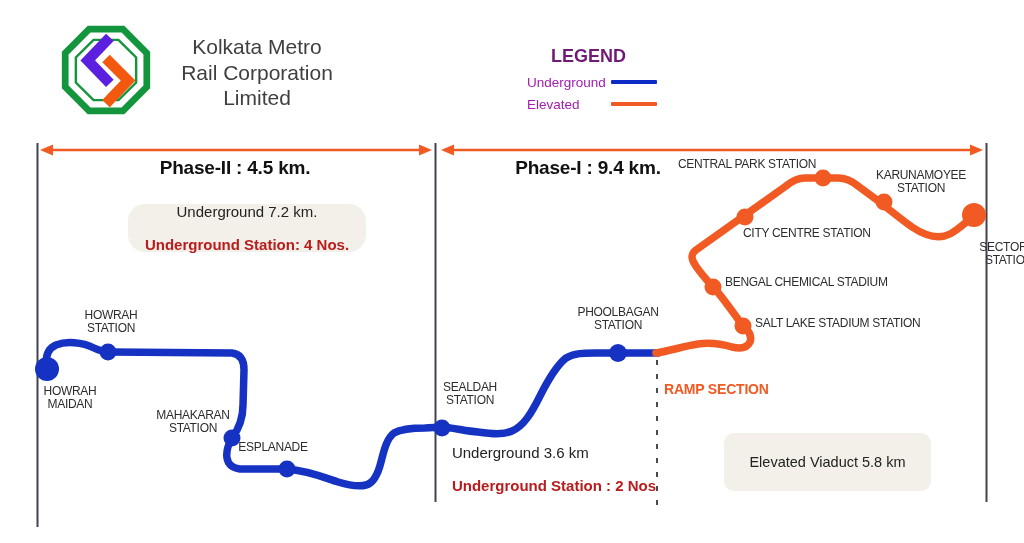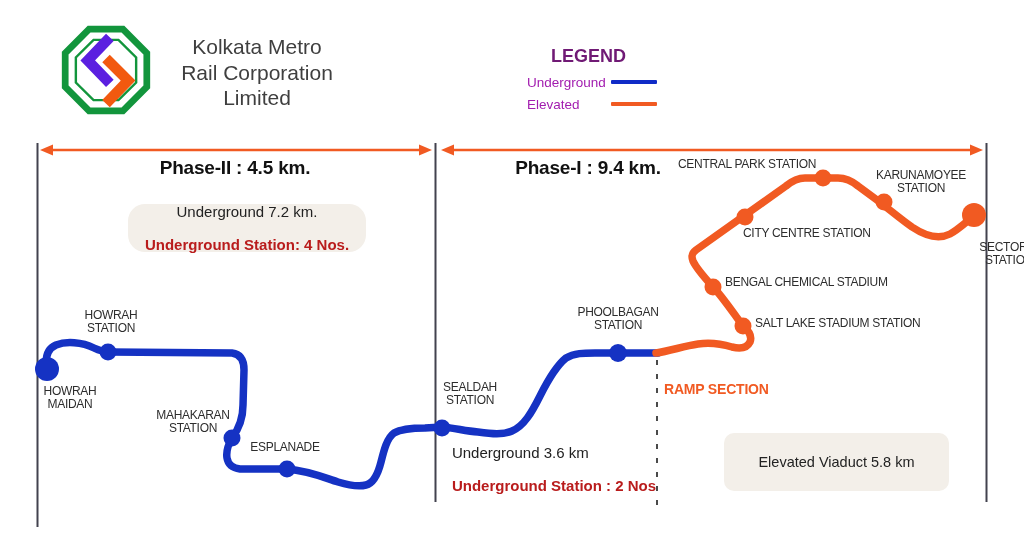--- a/index.html
+++ b/index.html
@@ -157,40 +157,40 @@
 <div class="abs info-box" style="left:128px;top:204px;width:238px;height:48px;border-radius:17px;">
   <div class="info-line1">Underground 7.2 km.</div>
   <div class="info-line2">Underground Station: 4 Nos.</div>
 </div>
 
 <div class="abs info-plain" style="left:554px;top:444px;">
   <div class="info-line1">Underground 3.6 km</div>
   <div class="info-line2">Underground Station : 2 Nos</div>
 </div>
 
-<div class="abs info-box" style="left:724px;top:433px;width:225px;height:58px;">
+<div class="abs info-box" style="left:724px;top:433px;width:207px;height:58px;">
   <div class="info-line1" style="font-size:14.5px;">Elevated Viaduct  5.8 km</div>
 </div>
 
 <div class="abs station-label centerx" style="left:111px;top:309px;">
   <div>HOWRAH</div>
   <div>STATION</div>
 </div>
 
 <div class="abs station-label centerx" style="left:70px;top:385px;">
   <div>HOWRAH</div>
   <div>MAIDAN</div>
 </div>
 
 <div class="abs station-label centerx" style="left:193px;top:409px;">
   <div>MAHAKARAN</div>
   <div>STATION</div>
 </div>
 
-<div class="abs station-label centerx" style="left:285px;top:441px;text-align:center;">
+<div class="abs station-label centerx" style="left:273px;top:441px;text-align:center;">
   <div>ESPLANADE</div>
 </div>
 
 <div class="abs station-label centerx" style="left:470px;top:381px;">
   <div>SEALDAH</div>
   <div>STATION</div>
 </div>
 
 <div class="abs station-label centerx" style="left:618px;top:306px;">
   <div>PHOOLBAGAN</div>

